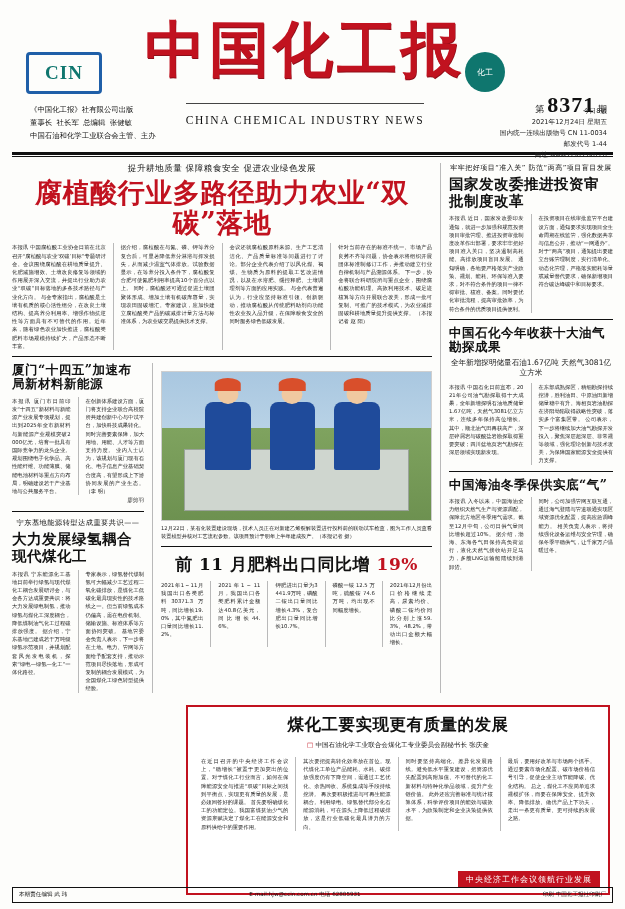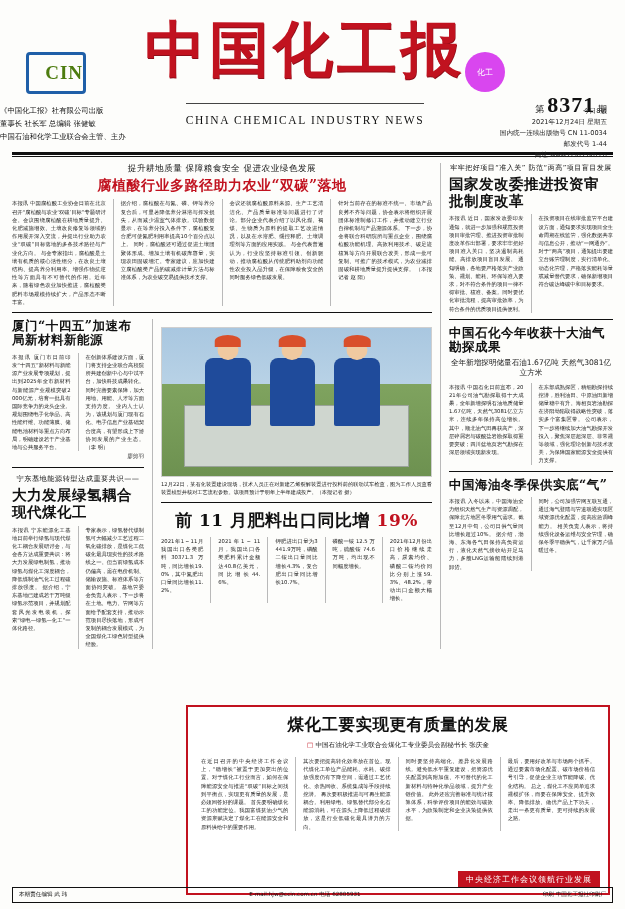--- a/index.html
+++ b/index.html
@@ -10,29 +10,29 @@
     font-family:"DejaVu Sans", sans-serif;
     color:#111;
     overflow:hidden;
   }
   .page { position:relative; width:625px; height:909px; background:#fdfdfb; }
 
   
   .masthead { position:relative; height:150px; padding:10px 14px 0 14px; }
   .logo-box {
     position:absolute; left:26px; top:52px;
-    width:60px; height:42px;
+    width:76px; height:42px;
     border:3px solid #1f5fa8; border-radius:4px;
-    display:flex; align-items:center; justify-content:flex-end;
-    color:#4d7c0f; font-weight:bold; font-size:19px; letter-spacing:1px;
+    display:flex; align-items:center; justify-content:center;
+    color:#0f766e; font-weight:bold; font-size:19px; letter-spacing:1px;
     font-family:"Liberation Serif", serif;
   }
   .pub-info {
-    position:absolute; left:0; top:104px;
-    font-size:7.4px; line-height:13px; color:#111;
+    position:absolute; left:30px; top:104px;
+    font-size:7.4px; line-height:13px; color:#111;font-family:Liberation Mono, monospace;
   }
   .title-wrap { position:absolute; left:120px; top:18px; width:370px; text-align:center; }
   .cn-title {
     font-family:"DejaVu Serif", serif;
     font-weight:bold;
     font-size:60px;
     color:#c1121f;
     letter-spacing:4px;
     line-height:1.05;
     white-space:nowrap;
@@ -44,21 +44,21 @@
     font-size:11.5px;
     letter-spacing:1.6px;
     color:#111;
     border-top:1px solid #444;
     padding-top:10px;
     display:inline-block;
   }
   .seal {
     position:absolute; right:120px; top:52px;
     width:40px; height:40px; border-radius:50%;
-    background:#d946ef; color:#fff;
+    background:#0f766e; color:#fff;
     display:flex; align-items:center; justify-content:center;
     font-size:8px; font-family:"DejaVu Serif", serif;
   }
   .issue-no {
     position:absolute; right:18px; top:92px;
     text-align:right; font-size:9px;
   }
   .issue-no .big {
     font-family:"Liberation Serif", serif;
     font-size:22px; font-weight:bold; letter-spacing:1px;
@@ -72,21 +72,21 @@
   .rule-thin { height:1px; background:#111; margin:1.5px 12px 0 12px; }
 
   
   .content { position:relative; padding:6px 12px 0 12px; }
   .row { display:flex; gap:8px; }
 
   .kicker { font-size:8.6px; text-align:center; letter-spacing:0.5px; margin-bottom:3px; color:#111;}
   .headline-red {
     font-family:"DejaVu Serif", serif;
     color:#c1121f; font-weight:bold;
-    font-size:14px; text-align:center; letter-spacing:0.5px;
+    font-size:27px; text-align:center; letter-spacing:0.5px;
     line-height:1.1;
   }
   .headline-blk {
     font-family:"DejaVu Serif", serif;
     color:#111; font-weight:bold;
     font-size:14.5px; text-align:left; letter-spacing:0.5px;
     line-height:1.15;
   }
   .headline-blk.sm { font-size:12.5px; }
   .subline { font-size:7.6px; text-align:center; margin-top:3px; color:#222;}

